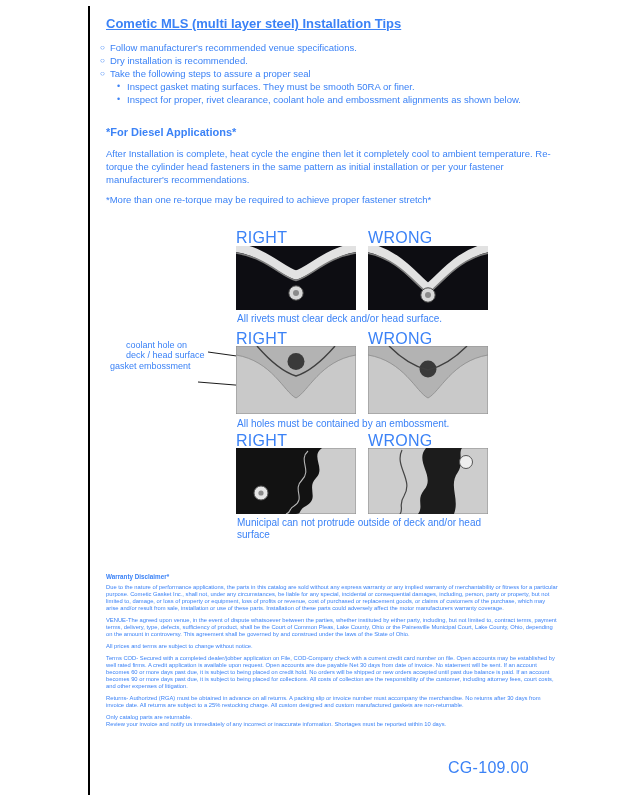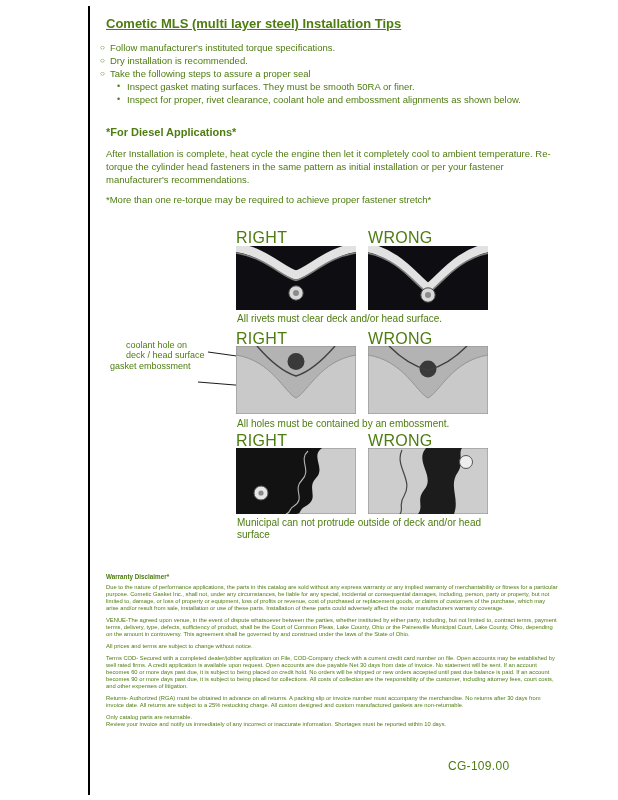--- a/index.html
+++ b/index.html
@@ -1,19 +1,19 @@
 <!DOCTYPE html>
 <html><head>
 <meta charset="utf-8">
 <style>
   * { box-sizing: border-box; }
   html, body { margin: 0; padding: 0; background: #ffffff; }
   .page {
     position: relative; width: 618px; height: 800px; background: #fff;
-    font-family: "Liberation Sans", "DejaVu Sans", sans-serif; color: #4d7c0f;
+    font-family: "Liberation Sans", "DejaVu Sans", sans-serif; color: #3b82f6;
     overflow: hidden;
   }
   .left-rule { position: absolute; left: 88px; top: 6px; width: 2px; height: 789px; background: #000; }
 
   .title { position: absolute; left: 106px; top: 16px; margin: 0; font-size: 13px; font-weight: bold; text-decoration: underline; }
 
   .tips { position: absolute; left: 100px; top: 41px; width: 474px; font-size: 9.5px; }
   .tip { display: flex; align-items: flex-start; line-height: 13px; }
   .tip .mk { flex: 0 0 10px; width: 10px; font-size: 8px; line-height: 13px; }
   .tip.sub { margin-left: 17px; }
@@ -27,35 +27,35 @@
   .panel { position: absolute; display: block; }
   .cap { position: absolute; font-size: 10px; line-height: 11.5px; }
   .callout { position: absolute; font-size: 9px; line-height: 10px; text-align: left; }
   .callout-lines { position: absolute; }
 
   .legal { position: absolute; left: 106px; top: 573px; width: 452px; font-size: 5.8px; line-height: 7px; }
   .legal .lh { font-weight: bold; font-size: 6.3px; margin: 0 0 4px 0; }
   .legal p { margin: 0 0 5px 0; }
   .legal p.tight { margin-bottom: 0; }
 
-  .code { position: absolute; left: 448px; top: 759px; font-size: 12px; letter-spacing: 0.3px; }
+  .code { position: absolute; left: 448px; top: 759px; font-size: 16px; letter-spacing: 0.3px; }
 </style>
 </head>
 <body>
 
 <div class="page">
 
   <div class="left-rule"></div>
 
   <h1 class="title">Cometic MLS (multi layer steel) Installation Tips</h1>
 
   <div class="tips">
     <div class="tip">
       <span class="mk">○</span>
-      <span>Follow manufacturer's instituted torque specifications.</span>
+      <span>Follow manufacturer's recommended venue specifications.</span>
     </div>
     <div class="tip">
       <span class="mk">○</span>
       <span>Dry installation is recommended.</span>
     </div>
     <div class="tip">
       <span class="mk">○</span>
       <span>Take the following steps to assure a proper seal</span>
     </div>
     <div class="tip sub">

